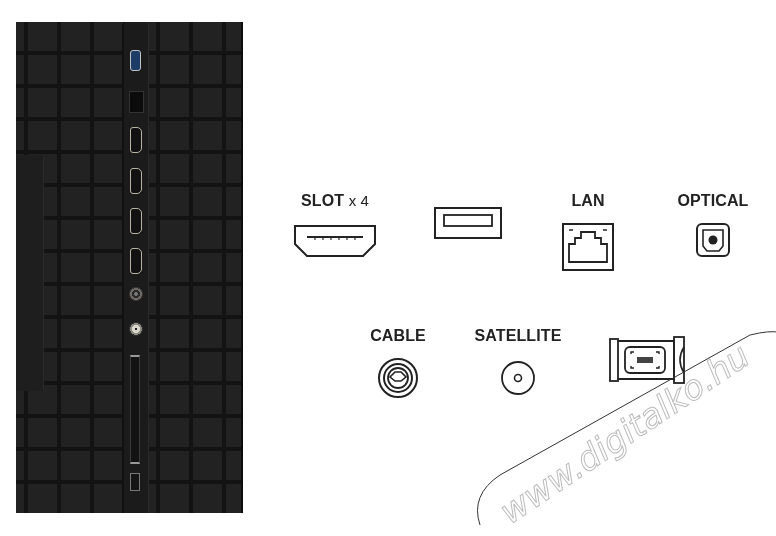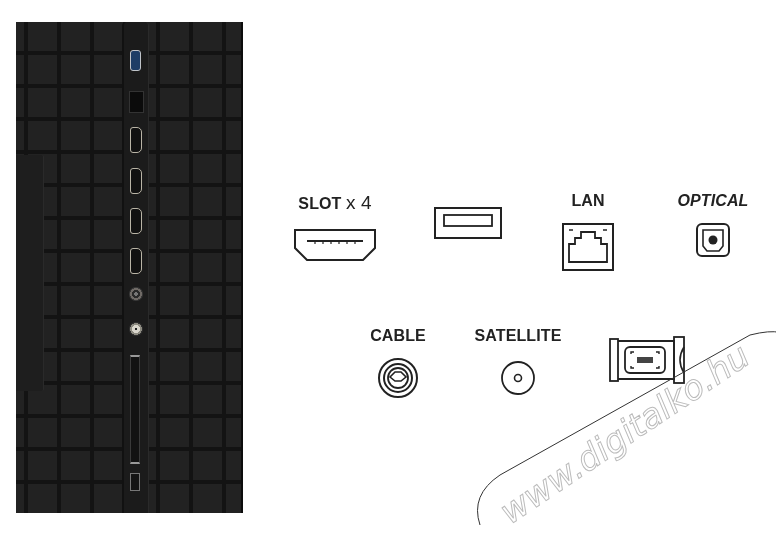--- a/index.html
+++ b/index.html
@@ -51,21 +51,21 @@
       border-top: 2px solid #999; border-bottom: 2px solid #999;
     }
     .optical-port {
       left: 6px; top: 451px; width: 8px; height: 16px; border: 1.5px solid #777; background: #141414;
     }
 
     .connector { position: absolute; text-align: center; }
     .connector .label {
       font-weight: bold; font-size: 16px; color: #222; white-space: nowrap; letter-spacing: 0.1px;
     }
-    .connector .label .mult { font-weight: normal; font-size: 19px; }
+    .connector .label .mult { font-weight: normal; font-size: 15px; }
     .connector svg { display: block; margin: 0 auto; }
 
     .watermark {
       position: absolute; left: 470px; top: 325px; width: 330px; height: 230px; pointer-events: none;
     }
   </style>
 </head>
 <body>
 
 <div class="tv-back">
@@ -114,21 +114,21 @@
 <div class="connector" style="left:548px; top:192px; width:80px;text-align:center;">
   <div class="label">LAN</div>
   <svg width="54" height="50" viewBox="0 0 54 50" style="margin-top:12px">
     <rect x="2" y="2" width="50" height="46" fill="none" stroke="#222" stroke-width="2"></rect>
     <path d="M8 40 V22 H14 V16 H20 V10 H34 V16 H40 V22 H46 V40 Z" fill="none" stroke="#222" stroke-width="1.8"></path>
     <line x1="8" y1="8" x2="12" y2="8" stroke="#222" stroke-width="1.5"></line>
     <line x1="42" y1="8" x2="46" y2="8" stroke="#222" stroke-width="1.5"></line>
   </svg>
 </div>
 
-<div class="connector" style="left:668px; top:192px; width:90px;font-style:italic;">
+<div class="connector" style="left:668px; top:192px; width:90px;">
   <div class="label">OPTICAL</div>
   <svg width="36" height="36" viewBox="0 0 36 36" style="margin-top:12px">
     <rect x="2" y="2" width="32" height="32" rx="5" fill="none" stroke="#222" stroke-width="2"></rect>
     <path d="M8 8 H28 V24 L24 29 H12 L8 24 Z" fill="none" stroke="#222" stroke-width="1.6"></path>
     <circle cx="18" cy="18" r="4.5" fill="#222"></circle>
   </svg>
 </div>
 
 <div class="connector" style="left:358px; top:327px; width:80px;text-align:center;">
   <div class="label">CABLE</div>

